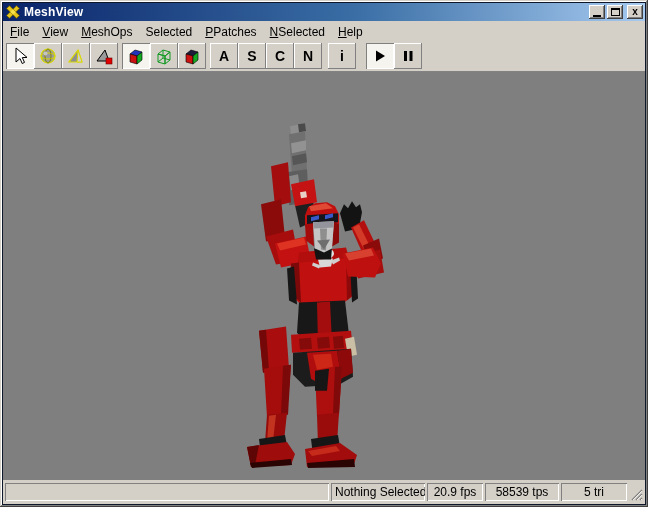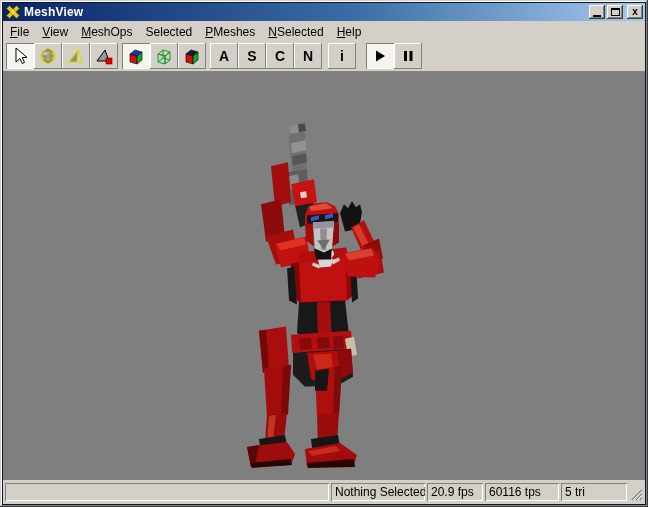--- a/index.html
+++ b/index.html
@@ -70,21 +70,21 @@
   .viewport {
     flex:1 1 auto; background:#7f7f7f; position:relative; overflow:hidden;
     border-top:1px solid #828282;
   }
   .viewport svg { position:absolute; left:0; top:0; width:100%; height:100%; }
 
   
   .statusbar {
     height:24px; flex:0 0 24px; background:#d4d0c8;
     display:flex; align-items:flex-end; padding:0 2px 3px 2px; gap:2px;
-    font-size:12px; color:#000;
+    font-size:12px; color:#000;text-align:center;
   }
   .sb-panel {
     height:18px; line-height:16px; padding:1px 4px;
     box-shadow: inset 1px 1px 0 #808080, inset -1px -1px 0 #ffffff;
     white-space:nowrap; overflow:hidden;
   }
   .sb-0 { flex:1 1 auto; }
   .sb-1 { flex:0 0 94px; }
   .sb-2 { flex:0 0 56px; }
   .sb-3 { flex:0 0 74px; }
@@ -115,21 +115,21 @@
     <div class="winbtn close">
         <span class="glyph-close">x</span>
       </div>
   </div>
 
   <div class="menubar">
     <span class="menu-item"><span class="mn">F</span><span>ile</span></span>
     <span class="menu-item"><span class="mn">V</span><span>iew</span></span>
     <span class="menu-item"><span class="mn">M</span><span>eshOps</span></span>
     <span class="menu-item"><span class="mn"></span><span>Selected</span></span>
-    <span class="menu-item"><span class="mn">P</span><span>Meshes</span></span>
+    <span class="menu-item"><span class="mn">P</span><span>Patches</span></span>
     <span class="menu-item"><span class="mn">N</span><span>Selected</span></span>
     <span class="menu-item"><span class="mn">H</span><span>elp</span></span>
   </div>
 
   <div class="toolbar">
     <div class="tb pressed">
       <svg width="20" height="20" viewBox="0 0 20 20">
         <path d="M6,2 L6,16 L10,12.5 L12.2,17.5 L14.5,16.4 L12.3,11.6 L17,11.4 Z" fill="#ffffff" stroke="#000" stroke-width="1"></path>
       </svg>
     </div>
@@ -310,21 +310,21 @@
         <polygon points="343,253 373,247 381,263 375,277 348,276" fill="#bf1010"></polygon>
         <polygon points="345,253 371,248 374,255 349,260" fill="#d84030"></polygon>
       </g>
     </svg>
   </div>
 
   <div class="statusbar">
     <div class="sb-panel sb-0"></div>
     <div class="sb-panel sb-1">Nothing Selected</div>
     <div class="sb-panel sb-2">20.9 fps</div>
-    <div class="sb-panel sb-3">60116 tps</div>
+    <div class="sb-panel sb-3">58539 tps</div>
     <div class="sb-panel sb-4">5 tri</div>
     <svg class="sb-grip" viewBox="0 0 14 14">
       <line x1="13" y1="3" x2="3" y2="13" stroke="#808080" stroke-width="1.4"></line>
       <line x1="13" y1="7" x2="7" y2="13" stroke="#808080" stroke-width="1.4"></line>
       <line x1="13" y1="11" x2="11" y2="13" stroke="#808080" stroke-width="1.4"></line>
       <line x1="13" y1="4" x2="4" y2="13" stroke="#ffffff" stroke-width="0.8"></line>
       <line x1="13" y1="8" x2="8" y2="13" stroke="#ffffff" stroke-width="0.8"></line>
       <line x1="13" y1="12" x2="12" y2="13" stroke="#ffffff" stroke-width="0.8"></line>
     </svg>
   </div>

